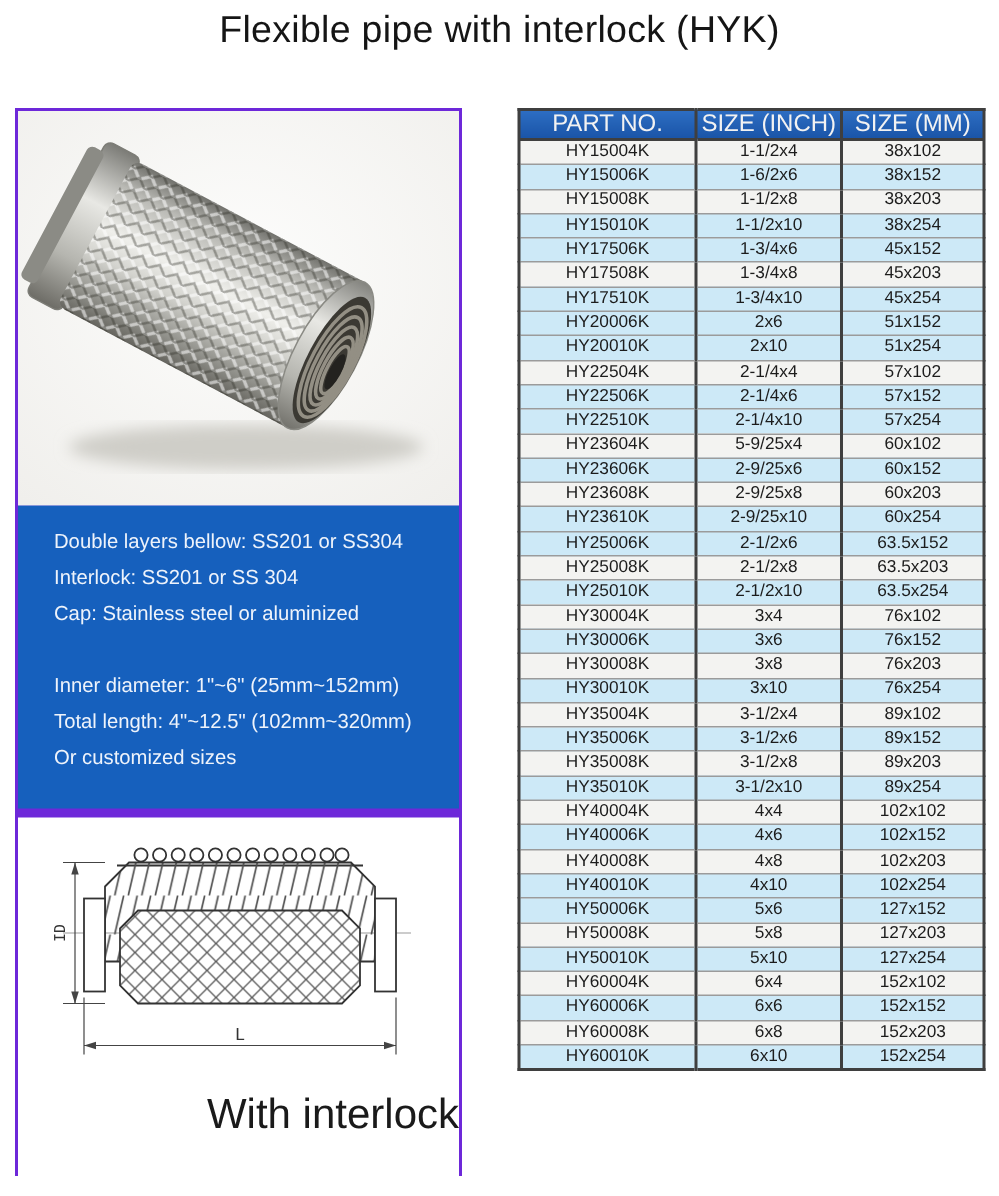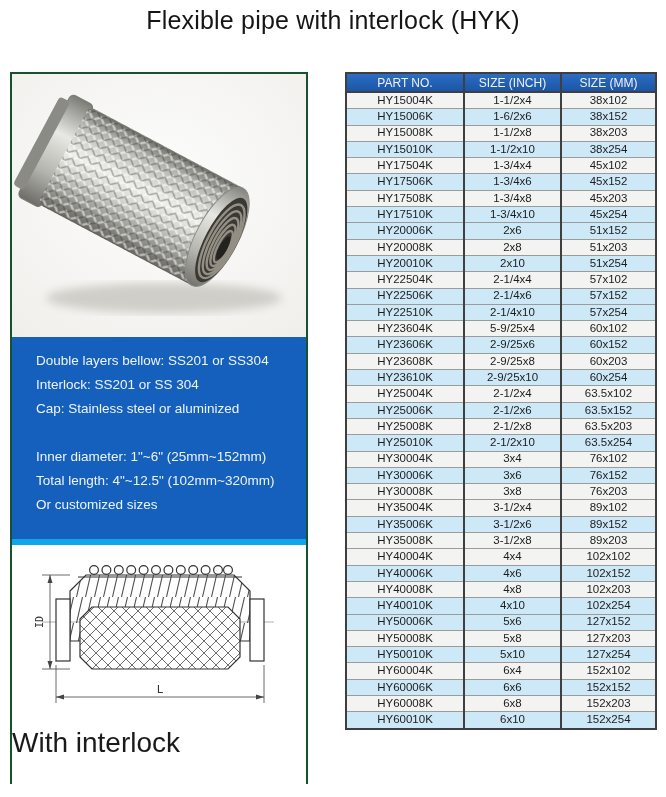--- a/index.html
+++ b/index.html
@@ -7,46 +7,46 @@
     width:666px;height:797px;position:relative;background:#ffffff;
     font-family:"Liberation Sans", sans-serif;overflow:hidden;
   }
   .page-title{
     position:absolute;top:6px;left:0;width:666px;text-align:center;
     font-size:25px;color:#151515;letter-spacing:.2px;
   }
   
   .left-panel{
     position:absolute;left:10px;top:72px;width:298px;height:712px;
-    border:2px solid #14532d;box-sizing:border-box;background:#0ea5e9;
+    border:2px solid #6d28d9;box-sizing:border-box;background:#6d28d9;
   }
   .photo-area{width:294px;height:263px;background:#fcfcfa;}
   .spec-box{
     width:294px;height:202px;background:#1660bd;box-sizing:border-box;
     padding:12px 10px 0 24px;color:#eef3fb;font-size:13.5px;line-height:24px;
   }
   .spec-line{white-space:nowrap;}
   .spec-line.spacer{height:24px;}
   .drawing-area{width:294px;height:243px;background:#fff;text-align:center;}
   .drawing-area svg{display:block;margin:6px auto 0 auto;}
   .drawing-caption{
-    margin-top:10px;font-size:28px;color:#1a1a1a;text-align:left;
+    margin-top:10px;font-size:28px;color:#1a1a1a;text-align:right;
   }
   
   .table-wrap{position:absolute;left:345px;top:72px;width:310px;}
   table.size-table{
     border-collapse:collapse;width:310px;table-layout:fixed;
     border:2px solid #3f3f3f;
   }
   table.size-table col.c1{width:118px;}
   table.size-table col.c2{width:97px;}
   table.size-table col.c3{width:95px;}
   table.size-table th{
     background:linear-gradient(#2d6dc2,#1a55a8);color:#f2f2f2;font-weight:400;
-    font-size:12px;height:17px;padding:0;border-left:2px solid #3f3f3f;
+    font-size:16px;height:17px;padding:0;border-left:2px solid #3f3f3f;
     border-bottom:2px solid #3f3f3f;
   }
   table.size-table td{
     font-size:11.5px;color:#1c1c1c;text-align:center;height:15.3px;
     padding:0;line-height:1;border-left:2px solid #3f3f3f;
     border-top:1px solid #9b9b9b;background:#f3f3f1;
   }
   table.size-table th:first-child,table.size-table td:first-child{border-left:none;}
   table.size-table tr.alt td{background:#cde9f7;}
 </style>
@@ -203,50 +203,40 @@
         <tr>
           <td>HY15008K</td>
           <td>1-1/2x8</td>
           <td>38x203</td>
         </tr>
         <tr class="alt">
           <td>HY15010K</td>
           <td>1-1/2x10</td>
           <td>38x254</td>
         </tr>
-        <tr>
-          <td>HY17504K</td>
-          <td>1-3/4x4</td>
-          <td>45x102</td>
-        </tr>
         <tr class="alt">
           <td>HY17506K</td>
           <td>1-3/4x6</td>
           <td>45x152</td>
         </tr>
         <tr>
           <td>HY17508K</td>
           <td>1-3/4x8</td>
           <td>45x203</td>
         </tr>
         <tr class="alt">
           <td>HY17510K</td>
           <td>1-3/4x10</td>
           <td>45x254</td>
         </tr>
         <tr class="alt">
           <td>HY20006K</td>
           <td>2x6</td>
           <td>51x152</td>
         </tr>
-        <tr>
-          <td>HY20008K</td>
-          <td>2x8</td>
-          <td>51x203</td>
-        </tr>
         <tr class="alt">
           <td>HY20010K</td>
           <td>2x10</td>
           <td>51x254</td>
         </tr>
         <tr>
           <td>HY22504K</td>
           <td>2-1/4x4</td>
           <td>57x102</td>
         </tr>
@@ -273,25 +263,20 @@
         <tr>
           <td>HY23608K</td>
           <td>2-9/25x8</td>
           <td>60x203</td>
         </tr>
         <tr class="alt">
           <td>HY23610K</td>
           <td>2-9/25x10</td>
           <td>60x254</td>
         </tr>
-        <tr>
-          <td>HY25004K</td>
-          <td>2-1/2x4</td>
-          <td>63.5x102</td>
-        </tr>
         <tr class="alt">
           <td>HY25006K</td>
           <td>2-1/2x6</td>
           <td>63.5x152</td>
         </tr>
         <tr>
           <td>HY25008K</td>
           <td>2-1/2x8</td>
           <td>63.5x203</td>
         </tr>
@@ -308,35 +293,45 @@
         <tr class="alt">
           <td>HY30006K</td>
           <td>3x6</td>
           <td>76x152</td>
         </tr>
         <tr>
           <td>HY30008K</td>
           <td>3x8</td>
           <td>76x203</td>
         </tr>
+        <tr class="alt">
+          <td>HY30010K</td>
+          <td>3x10</td>
+          <td>76x254</td>
+        </tr>
         <tr>
           <td>HY35004K</td>
           <td>3-1/2x4</td>
           <td>89x102</td>
         </tr>
         <tr class="alt">
           <td>HY35006K</td>
           <td>3-1/2x6</td>
           <td>89x152</td>
         </tr>
         <tr>
           <td>HY35008K</td>
           <td>3-1/2x8</td>
           <td>89x203</td>
         </tr>
+        <tr class="alt">
+          <td>HY35010K</td>
+          <td>3-1/2x10</td>
+          <td>89x254</td>
+        </tr>
         <tr>
           <td>HY40004K</td>
           <td>4x4</td>
           <td>102x102</td>
         </tr>
         <tr class="alt">
           <td>HY40006K</td>
           <td>4x6</td>
           <td>102x152</td>
         </tr>

